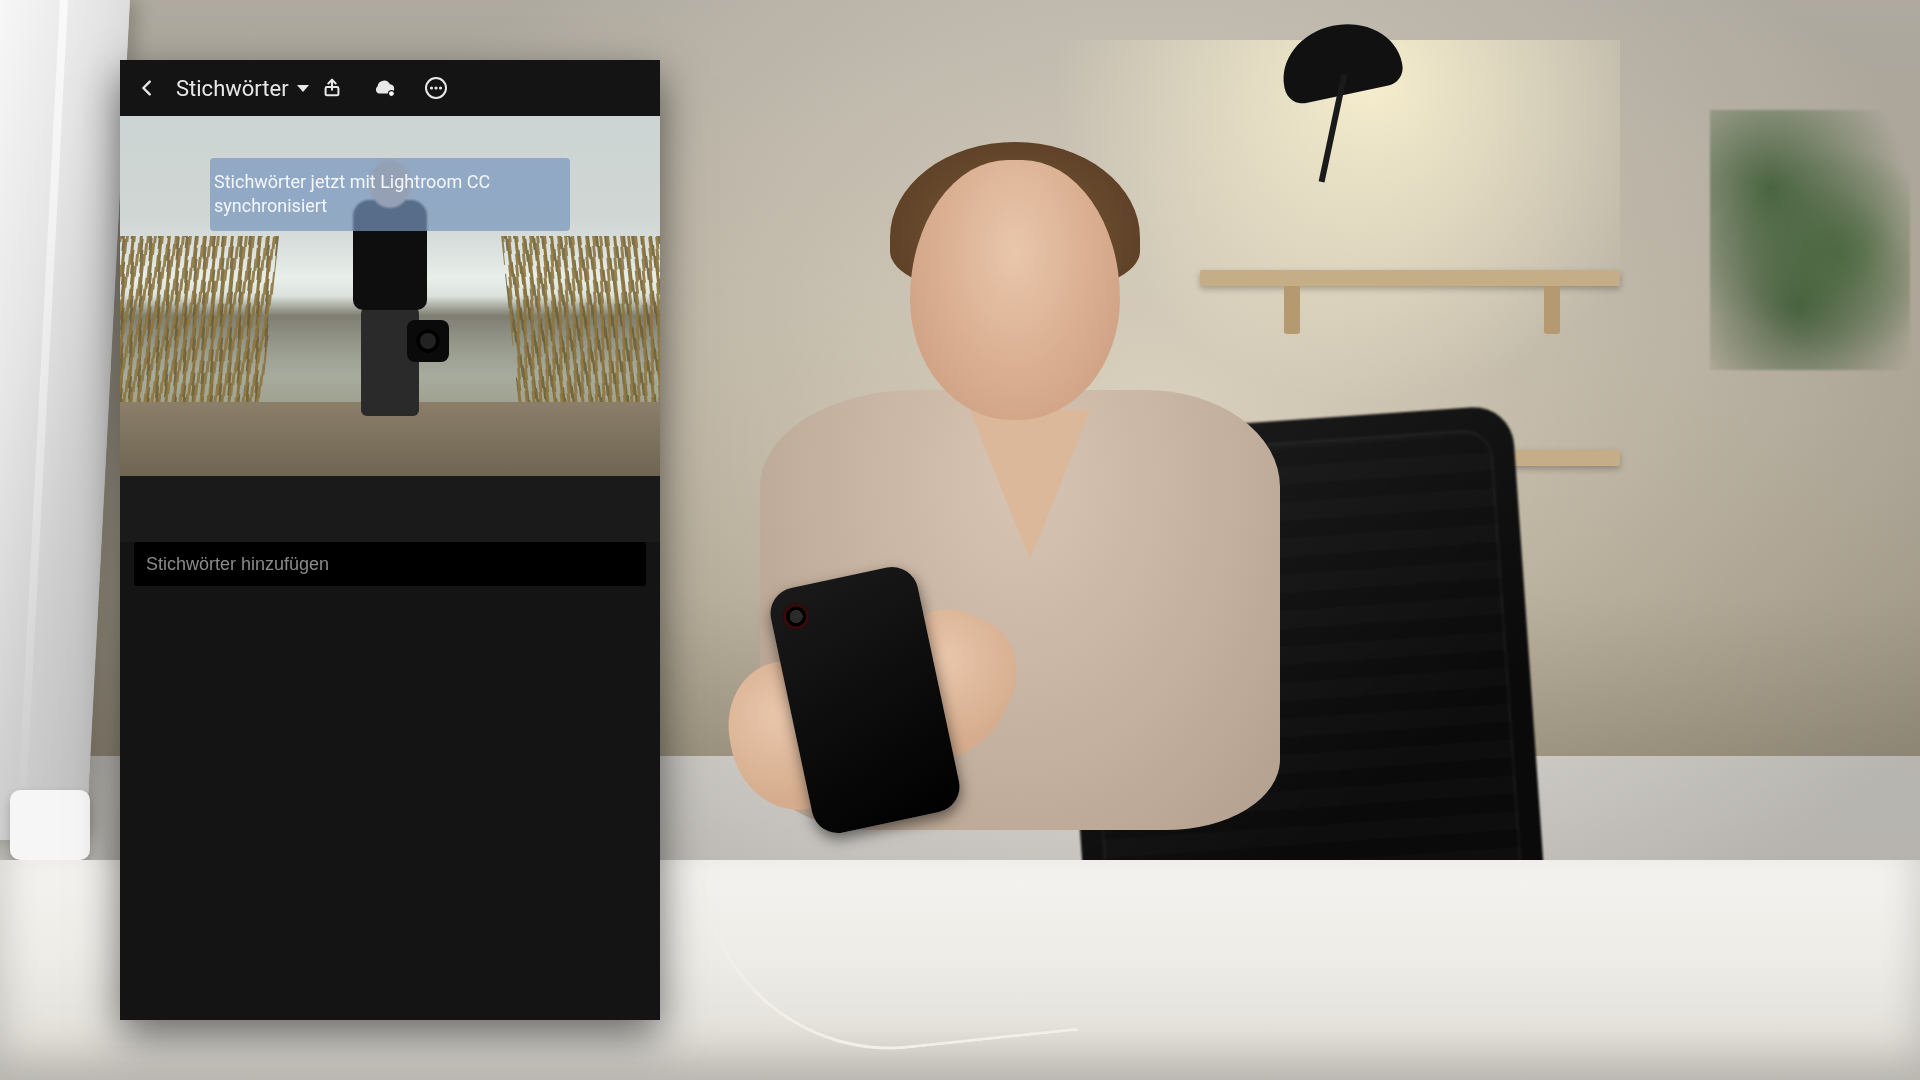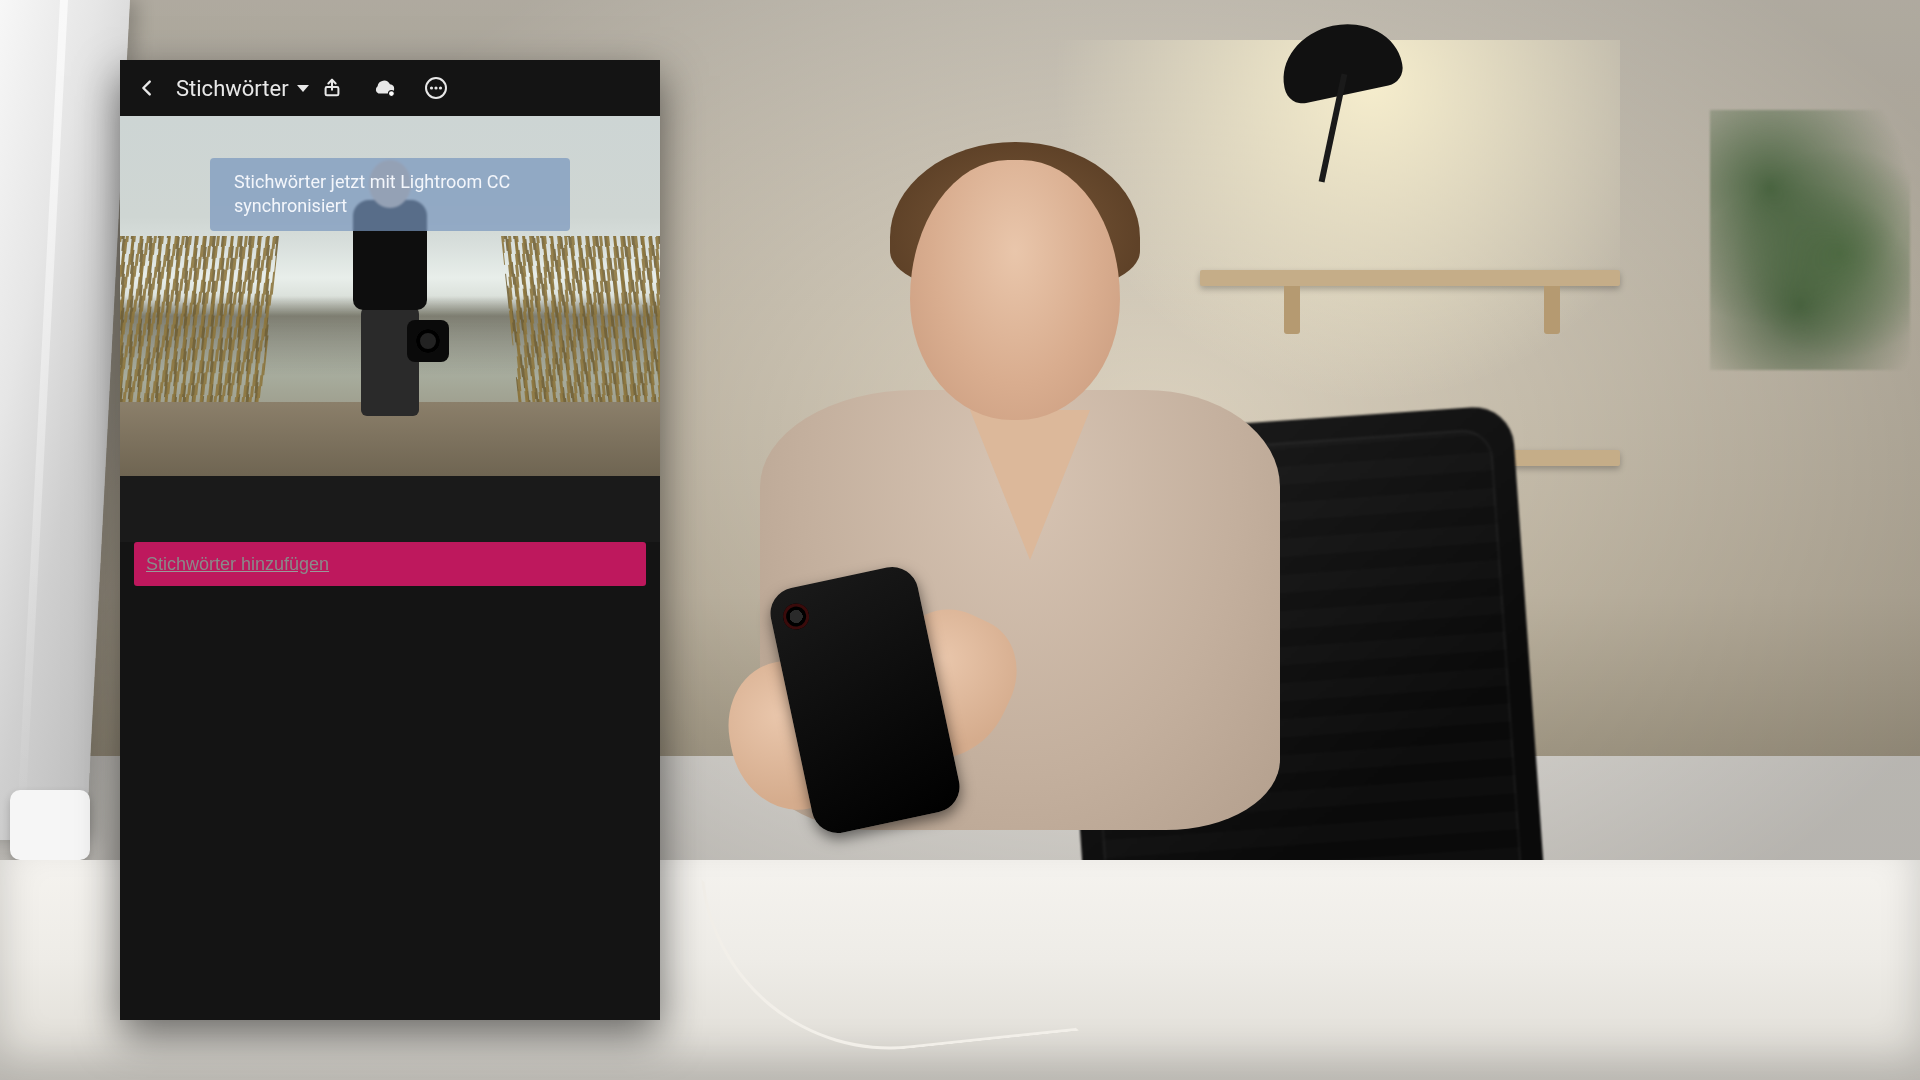--- a/index.html
+++ b/index.html
@@ -275,40 +275,39 @@
       position:absolute; top:160px; left:72px; width:42px; height:42px;
       background:#0a0a0a; border-radius:8px;
     }
     .subject .s-cam::after{
       content:""; position:absolute; top:9px; left:9px; width:24px; height:24px;
       border-radius:50%; background:#222; box-shadow: inset 0 0 0 4px #000;
     }
 
     .toast {
       position:absolute; top: 42px; left: 90px; right: 90px;
-      padding: 12px 24px;
+      padding: 12px 4px;
       background: rgba(120,150,190,0.7);
       color: #f3f6fb;
       font-size: 18px; line-height: 1.35;
       border-radius: 4px;
       backdrop-filter: blur(1px);
     }
 
     .divider { height: 66px; background: #1a1a1a; }
 
     .kw-input {
       margin: 0 14px;
       height: 44px;
-      background: #be185d;
+      background: #000000;
       border-radius: 3px;
       display:flex; align-items:center;
       padding: 0 12px;
       color: #9a9a9a;
       font-size: 18px;
-      text-decoration: underline;
     }
     .kw-input input{
       width:100%; background:transparent; border:0; outline:0;
       color:#e8e8e8; font-size:18px;
     }
     .kw-input input::placeholder{ color:#8a8a8a; }
 
     .spacer { flex:1; background:#141414; }
 
     

